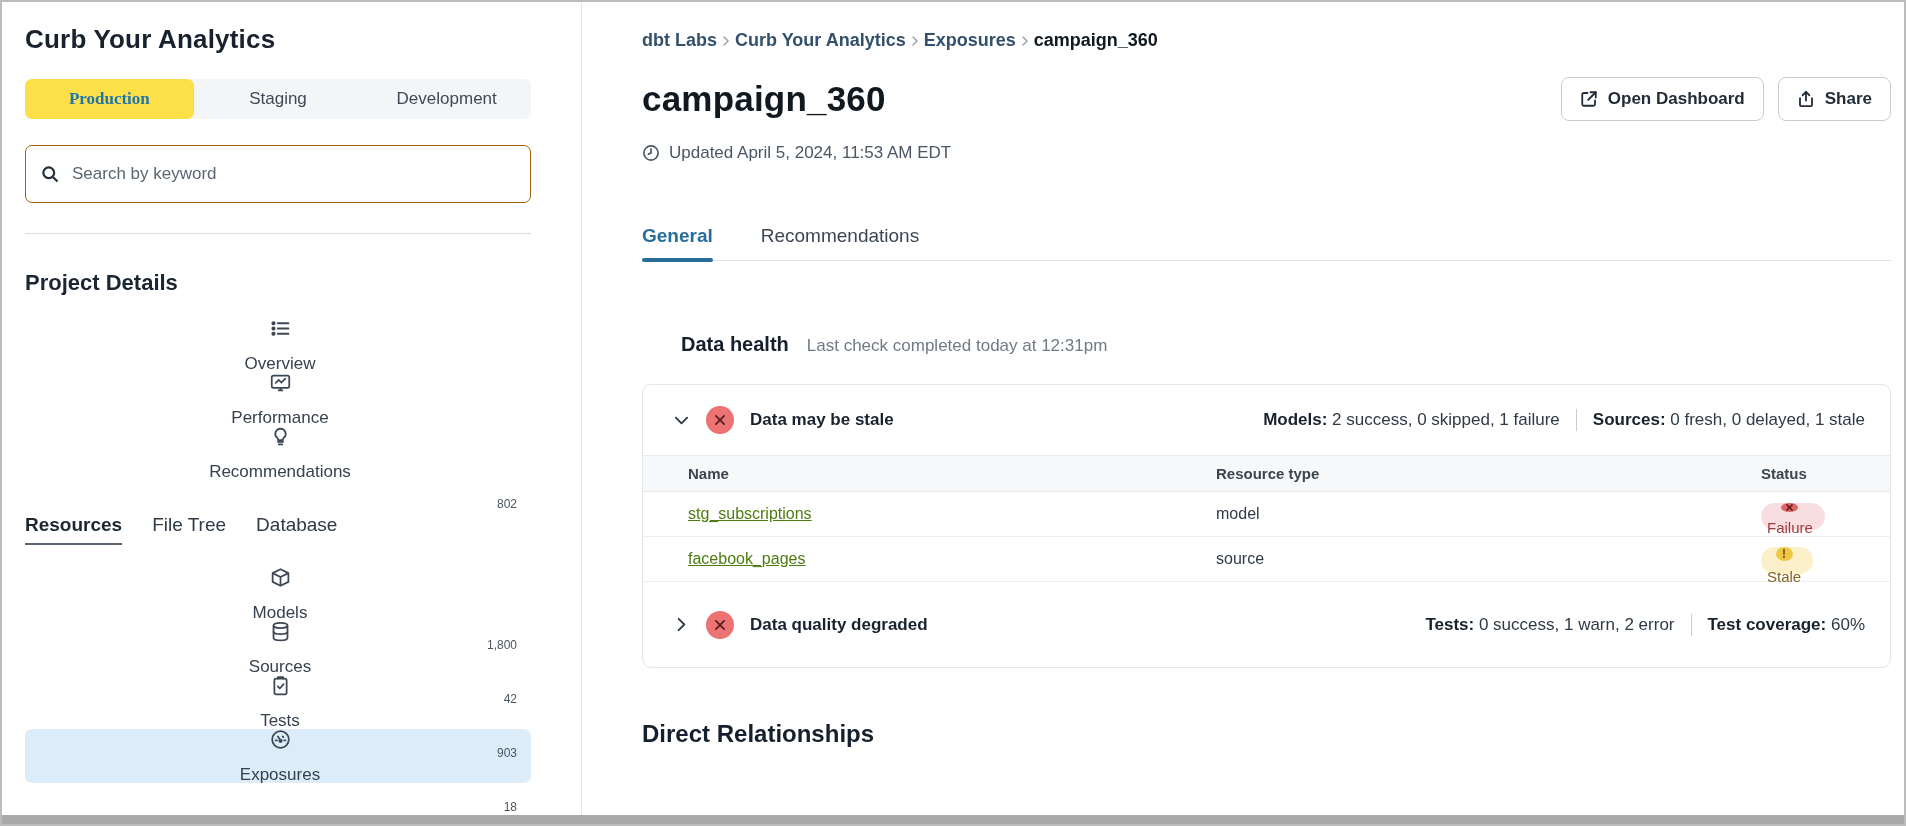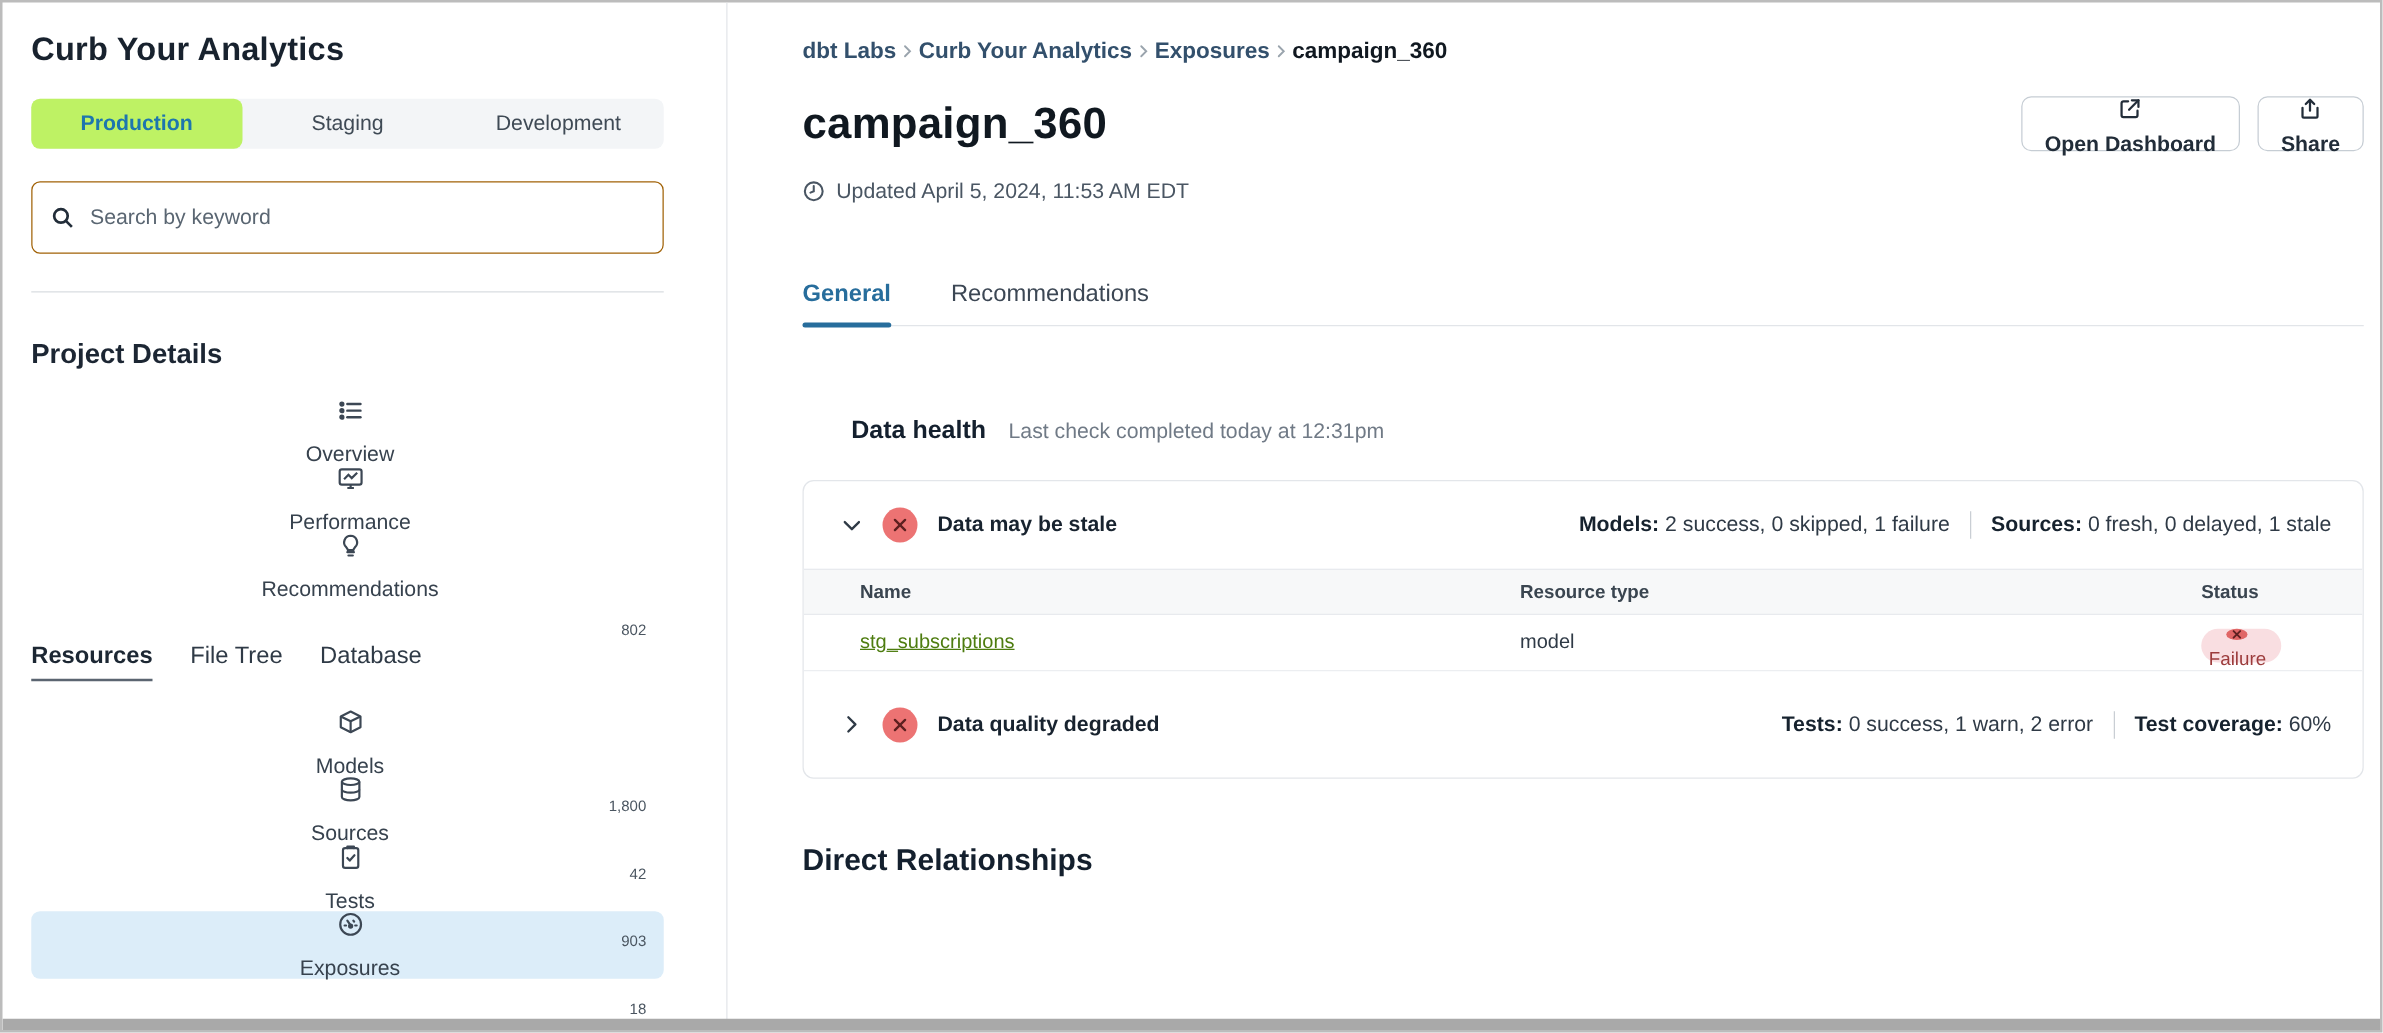--- a/index.html
+++ b/index.html
@@ -24,21 +24,21 @@
   .project-title { font-size:26px; font-weight:700; color:#18222e; letter-spacing:.2px; }
 
   .env-tabs {
     margin-top:24px; height:40px; background:#f3f5f7; border-radius:7px;
     display:flex; align-items:stretch;
   }
   .env-tab {
     flex:1; display:flex; align-items:center; justify-content:center;
     font-size:17px; color:#3f4a55; border-radius:7px; cursor:pointer;
   }
-  .env-tab.active { background:#bef264; color:#1d76ae; font-weight:700; }
+  .env-tab.active { background:#fde047; color:#1d76ae; font-weight:700;font-family:Liberation Serif, serif; }
 
   .search-box {
     margin-top:26px; height:58px; border:1px solid #a16207; border-radius:7px;
     display:flex; align-items:center; padding:12px 14px; gap:12px; background:#fff;
   }
   .search-box input {
     border:none; outline:none; font-size:17px; color:#333; flex:1;
     font-family:"Liberation Sans", sans-serif; background:transparent;
   }
   .search-box input::placeholder { color:#5a6672; }
@@ -68,21 +68,21 @@
   .crumb { color:#33506c; font-weight:700; cursor:pointer; }
   .crumb.current { color:#101820; cursor:default; }
   .crumb-sep { color:#9aa4ad; }
 
   .header-row { margin-top:26px; display:flex; align-items:center; }
   .page-title { font-size:35px; font-weight:700; color:#101820; letter-spacing:.2px; }
   .header-actions { margin-left:auto; display:flex; gap:14px; }
   .action-btn {
     height:44px; border:1px solid #c6cdd4; border-radius:8px; background:#fff;
     display:flex; align-items:center; gap:10px; padding:0 18px;
-    font-size:17px; font-weight:700; color:#222d39; cursor:pointer;flex-direction:column;
+    font-size:17px; font-weight:700; color:#222d39; cursor:pointer;
   }
   .action-btn svg { color:#222d39; }
 
   .updated-row { margin-top:22px; display:flex; align-items:center; gap:9px; color:#4a5663; font-size:17px; }
   .updated-row svg { color:#4a5663; }
 
   .main-tabs { margin-top:62px; display:flex; gap:48px; border-bottom:1px solid #e2e5e9; }
   .main-tab { font-size:19px; color:#3c4754; padding-bottom:13px; cursor:pointer; position:relative; }
   .main-tab.active { color:#276d9c; font-weight:700; }
   .main-tab.active::after {
@@ -369,20 +369,30 @@
             <svg width="9" height="9" viewBox="0 0 24 24" fill="none" stroke="currentColor" stroke-width="4" stroke-linecap="round">
                 <line x1="5" y1="5" x2="19" y2="19"></line>
                 <line x1="19" y1="5" x2="5" y2="19"></line>
               </svg>
           </span>
           <span>Failure</span>
         </span>
       </span>
     </div>
 
+    <div class="tbl-row">
+      <span class="col-name"><a class="res-link">facebook_pages</a></span>
+      <span class="col-type">source</span>
+      <span class="col-status">
+        <span class="badge stale">
+          <span class="dot">!</span>
+          <span>Stale</span>
+        </span>
+      </span>
+    </div>
 
     <div class="health-row quality">
       <span class="chev">
         <svg width="17" height="17" viewBox="0 0 24 24" fill="none" stroke="currentColor" stroke-width="2.6" stroke-linecap="round" stroke-linejoin="round">
             <polyline points="8,4 16,12 8,20"></polyline>
           </svg>
       </span>
       <span class="err-circle">
         <svg width="14" height="14" viewBox="0 0 24 24" fill="none" stroke="currentColor" stroke-width="3.2" stroke-linecap="round">
             <line x1="5" y1="5" x2="19" y2="19"></line>

